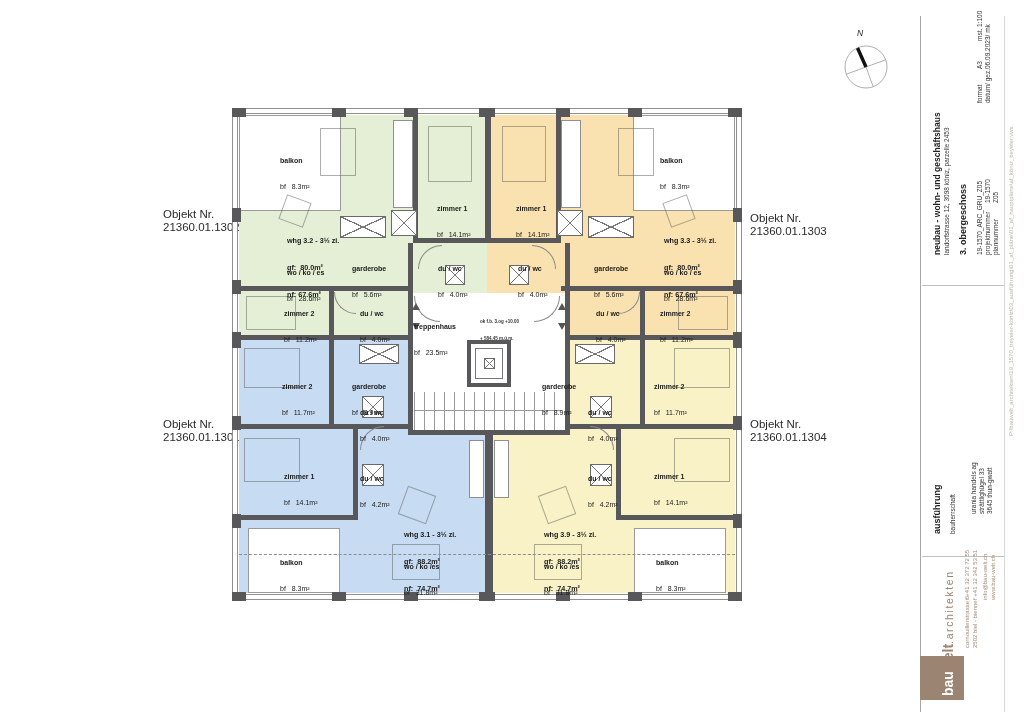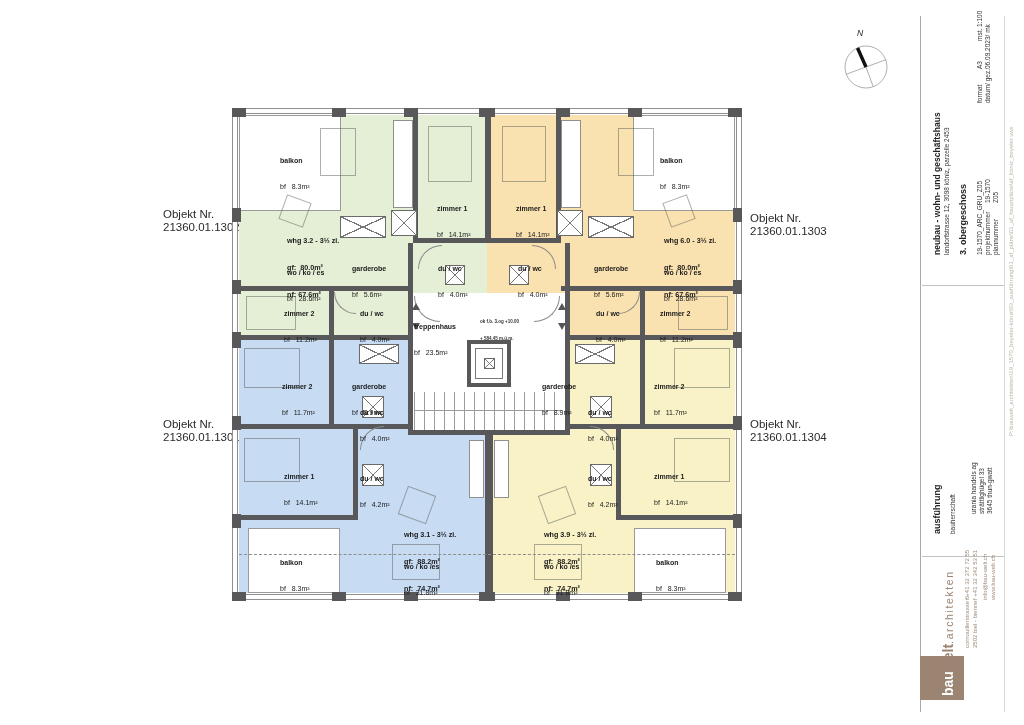--- a/index.html
+++ b/index.html
@@ -248,21 +248,21 @@
 
     <div class="rl" style="left:428px;top:32px">
       <b>balkon</b>
       <span>bf   8.3m²</span>
     </div>
     <div class="rl" style="left:284px;top:80px">
       <b>zimmer 1</b>
       <span>bf   14.1m²</span>
     </div>
     <div class="unit" style="left:432px;top:110px">
-      <span>whg 6.0 - 3½ zi.</span>
+      <span>whg 3.3 - 3½ zi.</span>
       <span>gf:  80.0m²</span>
       <span>nf: 67.6m²</span>
     </div>
     <div class="rl" style="left:432px;top:144px">
       <b>wo / ko / es</b>
       <span>bf   28.6m²</span>
     </div>
     <div class="rl" style="left:362px;top:140px">
       <b>garderobe</b>
       <span>bf   5.6m²</span>

